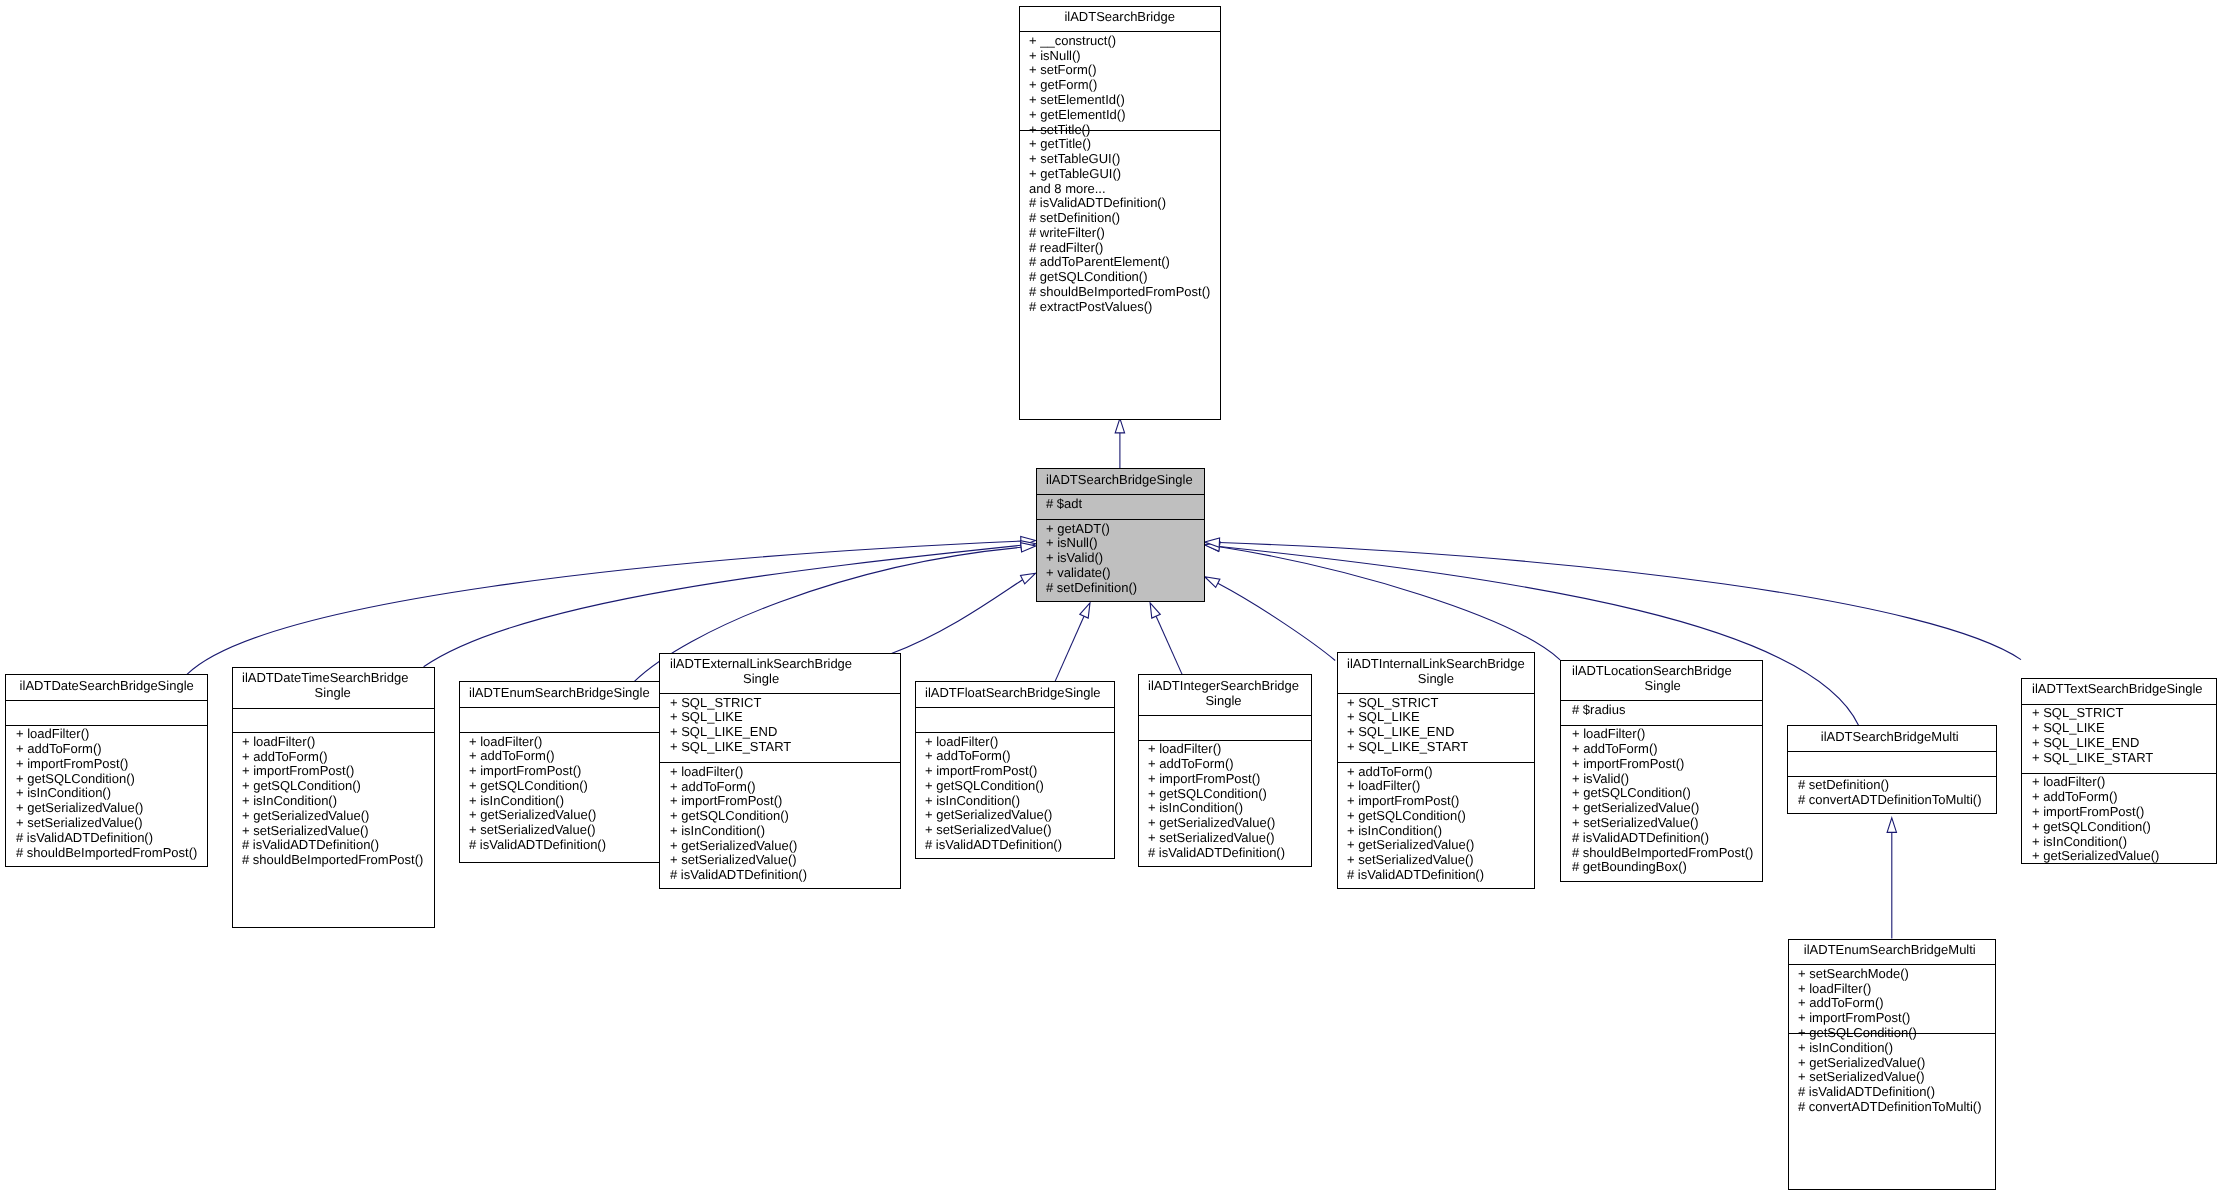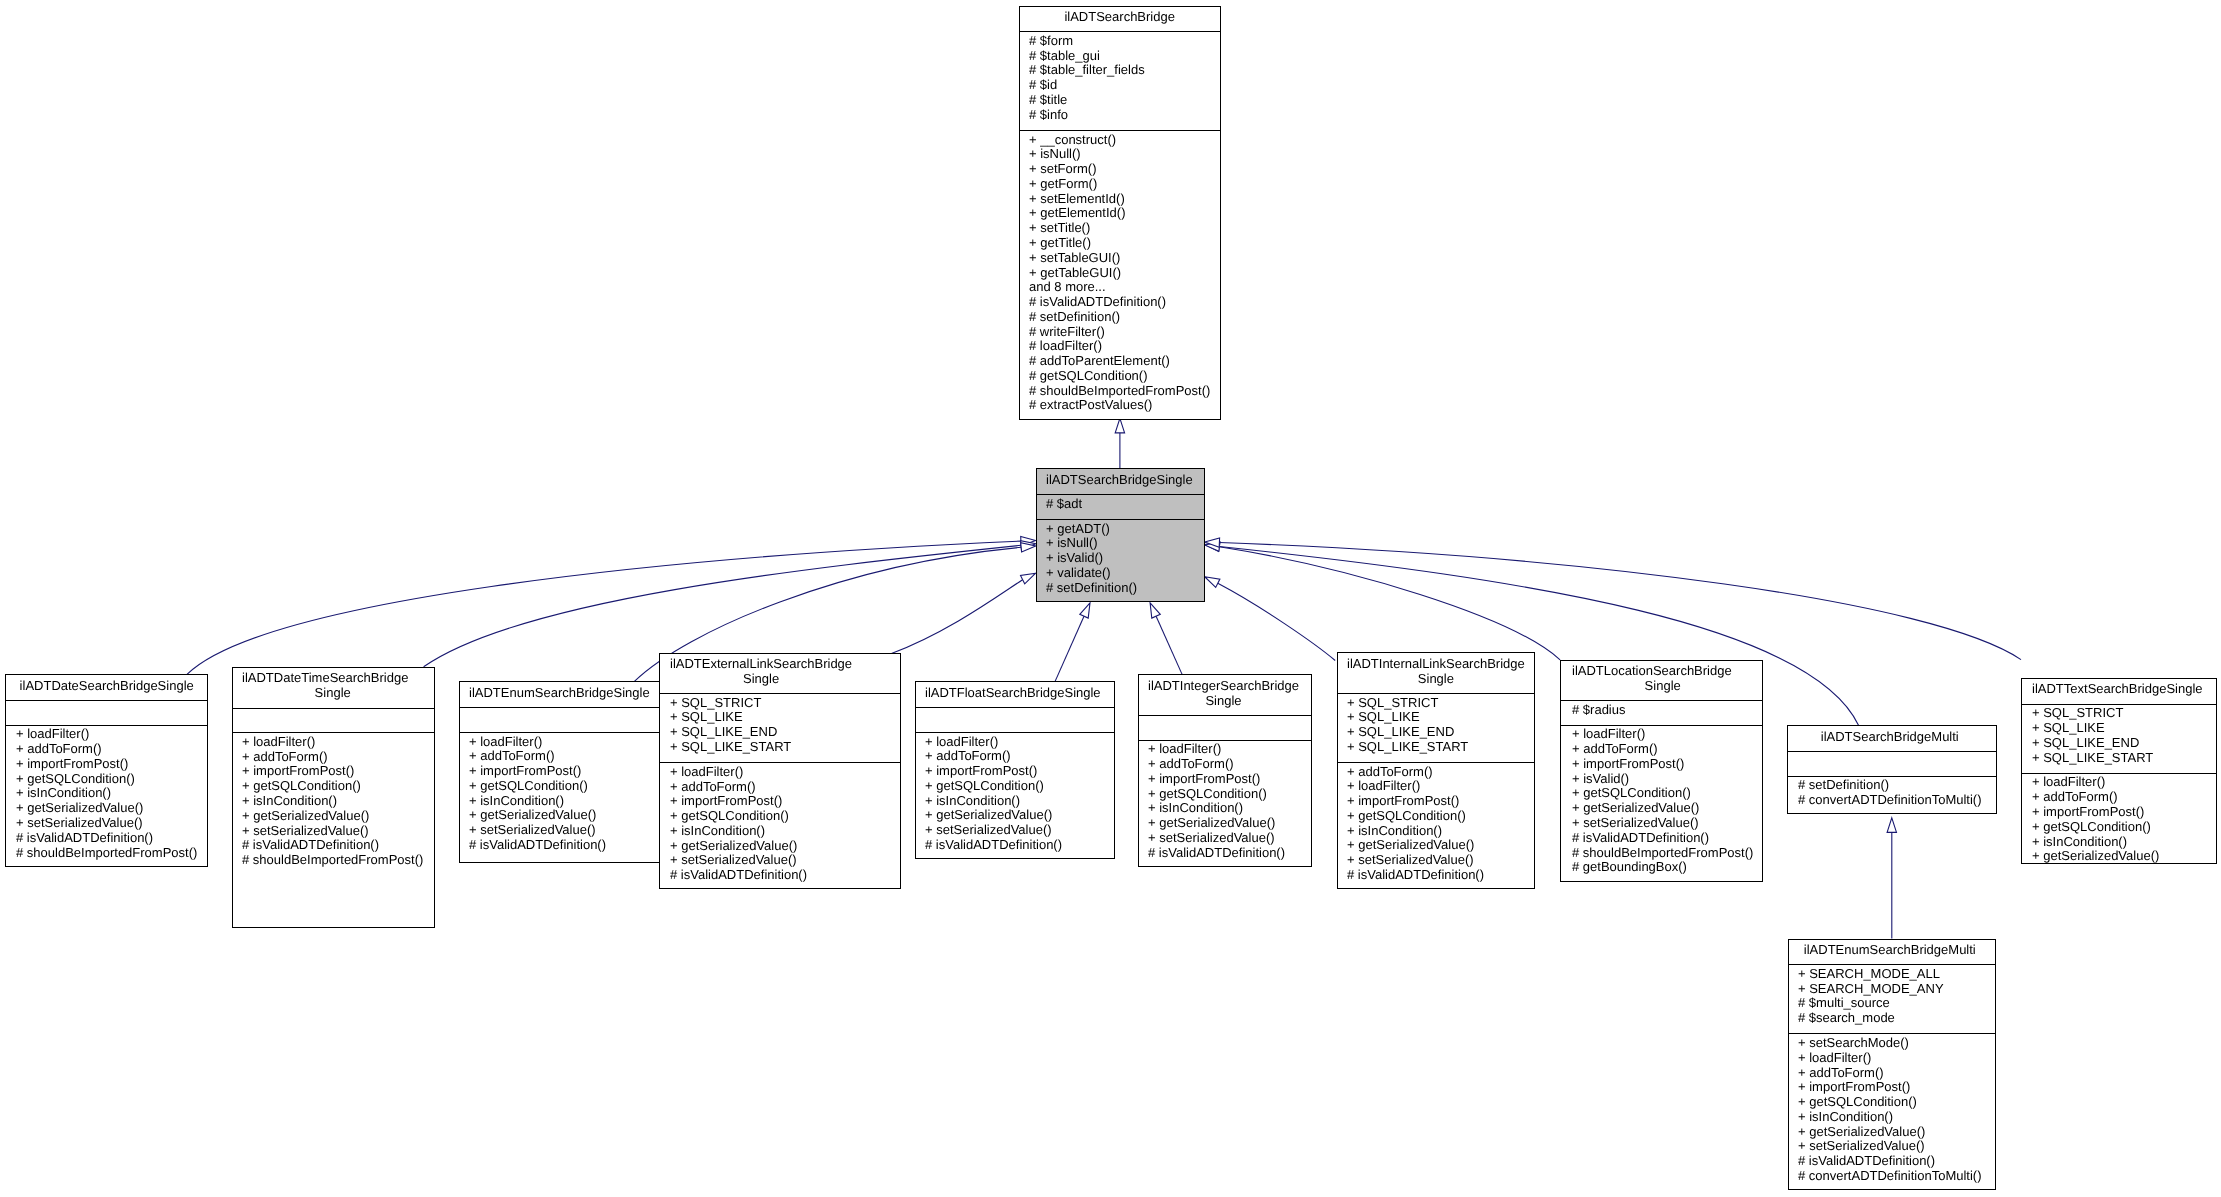--- a/index.html
+++ b/index.html
@@ -53,44 +53,36 @@
 <path class="arrowhead" d="M1891.8,817.8 L1896.5,832.4 L1887.1,832.4 Z"></path>
 </svg>
 
 <div class="node" style="left:1018.7px;top:5.6px;width:202.5px;height:414.28px">
  <div class="sep" style="top:24.78px"></div>
  <div class="sep" style="top:123.46px"></div>
  <div class="blk" style="left:9.50px;width:181.39px">
   <div class="cmp title" style="height:24.78px">
    <div class="ln c">ilADTSearchBridge</div>
   </div>
-  <div class="cmp attrs" style="height:98.68px">
-   <div class="ln l"># $form</div>
-   <div class="ln l"># $table_gui</div>
-   <div class="ln l"># $table_filter_fields</div>
-   <div class="ln l"># $id</div>
-   <div class="ln l"># $title</div>
-   <div class="ln l"># $info</div>
-  </div>
   <div class="cmp ops" style="height:290.82px">
    <div class="ln l">+ __construct()</div>
    <div class="ln l">+ isNull()</div>
    <div class="ln l">+ setForm()</div>
    <div class="ln l">+ getForm()</div>
    <div class="ln l">+ setElementId()</div>
    <div class="ln l">+ getElementId()</div>
    <div class="ln l">+ setTitle()</div>
    <div class="ln l">+ getTitle()</div>
    <div class="ln l">+ setTableGUI()</div>
    <div class="ln l">+ getTableGUI()</div>
    <div class="ln l">and 8 more...</div>
    <div class="ln l"># isValidADTDefinition()</div>
    <div class="ln l"># setDefinition()</div>
    <div class="ln l"># writeFilter()</div>
-   <div class="ln l"># loadFilter()</div>
+   <div class="ln l"># readFilter()</div>
    <div class="ln l"># addToParentElement()</div>
    <div class="ln l"># getSQLCondition()</div>
    <div class="ln l"># shouldBeImportedFromPost()</div>
    <div class="ln l"># extractPostValues()</div>
   </div>
  </div>
 </div>
 <div class="node hl" style="left:1035.5px;top:468.4px;width:169.2px;height:133.46px">
  <div class="sep" style="top:24.78px"></div>
  <div class="sep" style="top:49.56px"></div>
@@ -336,26 +328,20 @@
   </div>
  </div>
 </div>
 <div class="node" style="left:1787.7px;top:938.6px;width:208.4px;height:251.70px">
  <div class="sep" style="top:24.78px"></div>
  <div class="sep" style="top:93.90px"></div>
  <div class="blk" style="left:9.50px;width:183.55px">
   <div class="cmp title" style="height:24.78px">
    <div class="ln c">ilADTEnumSearchBridgeMulti</div>
   </div>
-  <div class="cmp attrs" style="height:69.12px">
-   <div class="ln l">+ SEARCH_MODE_ALL</div>
-   <div class="ln l">+ SEARCH_MODE_ANY</div>
-   <div class="ln l"># $multi_source</div>
-   <div class="ln l"># $search_mode</div>
-  </div>
   <div class="cmp ops" style="height:157.80px">
    <div class="ln l">+ setSearchMode()</div>
    <div class="ln l">+ loadFilter()</div>
    <div class="ln l">+ addToForm()</div>
    <div class="ln l">+ importFromPost()</div>
    <div class="ln l">+ getSQLCondition()</div>
    <div class="ln l">+ isInCondition()</div>
    <div class="ln l">+ getSerializedValue()</div>
    <div class="ln l">+ setSerializedValue()</div>
    <div class="ln l"># isValidADTDefinition()</div>

